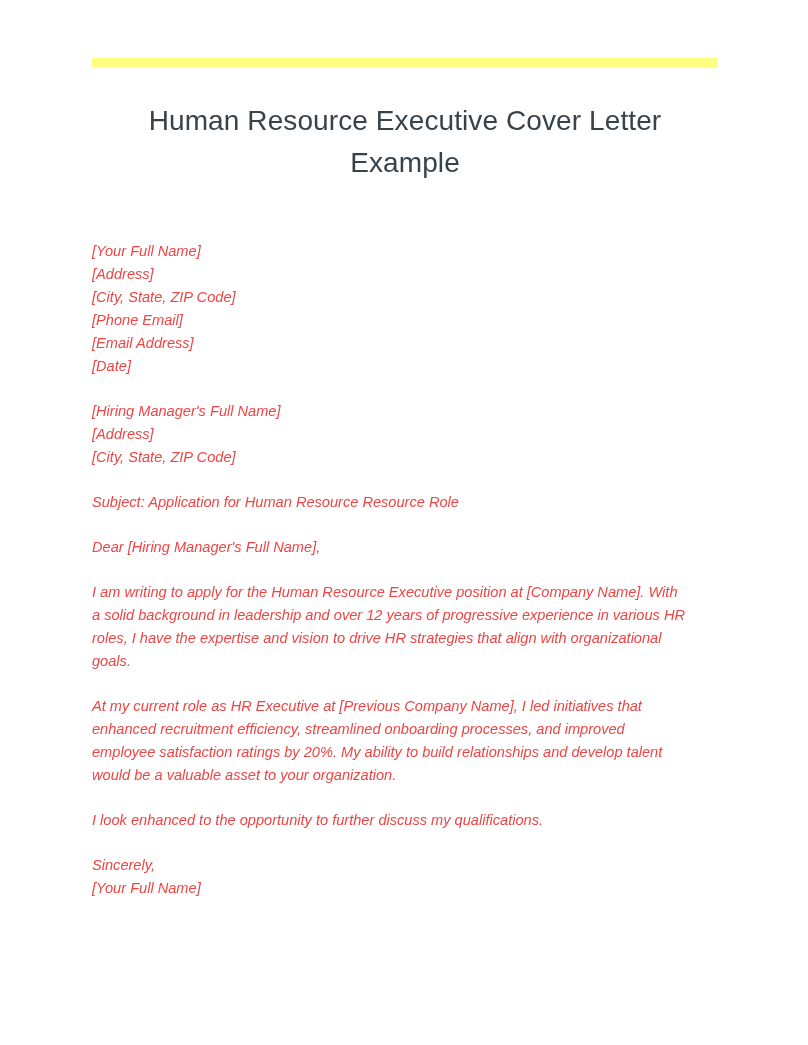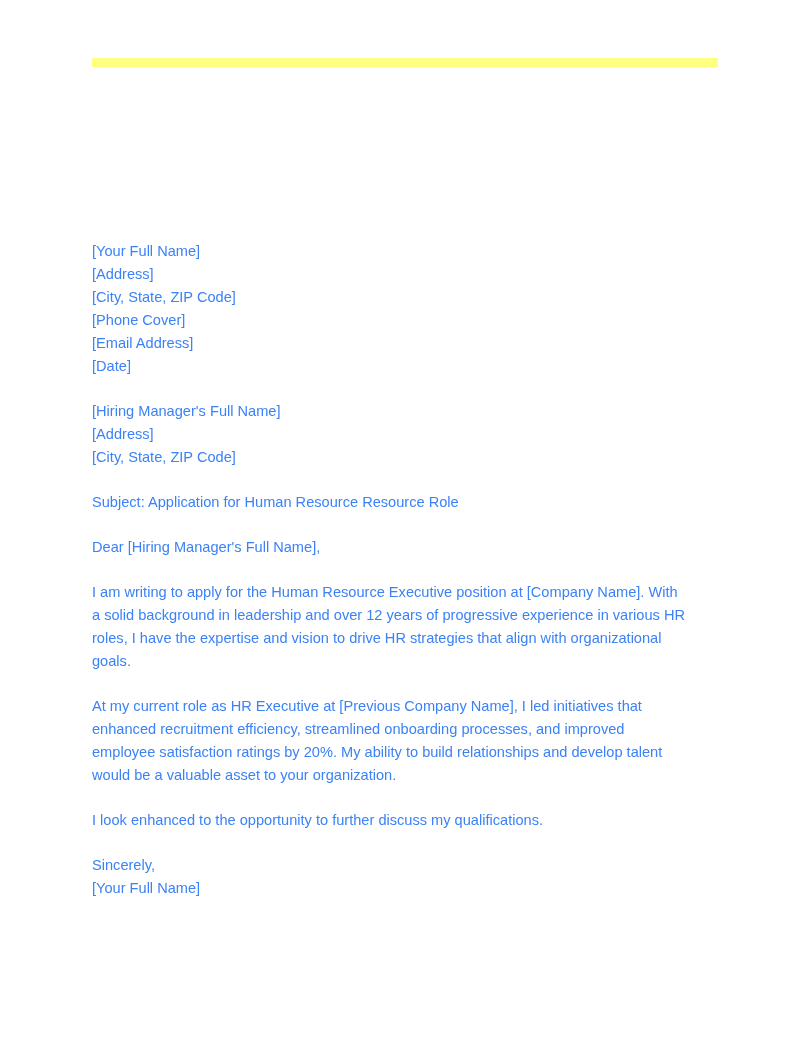--- a/index.html
+++ b/index.html
@@ -48,23 +48,24 @@
     color: #37424b;
     letter-spacing: 0.1px;
   }
 
   
   .letter {
     position: absolute;
     left: 92px;
     top: 240px;
     width: 604px;
-    color: #3b82f6;
+    color: #ef4444;
     font-size: 14.6px;
     line-height: 23px;
+    font-style: italic;
   }
 
   .addr-block {
     margin: 0 0 22px 0;
   }
   .addr-line {
     display: block;
     white-space: pre;
   }
 
@@ -84,28 +85,29 @@
     display: block;
   }
 </style>
 </head>
 <body>
 
 <div class="page">
 
   <div class="accent-bar"></div>
 
+  <h1 class="doc-title">Human Resource Executive Cover Letter Example</h1>
 
   <div class="letter">
 
     <div class="addr-block">
       <span class="addr-line">[Your Full Name]</span>
       <span class="addr-line">[Address]</span>
       <span class="addr-line">[City, State, ZIP Code]</span>
-      <span class="addr-line">[Phone Cover]</span>
+      <span class="addr-line">[Phone Email]</span>
       <span class="addr-line">[Email Address]</span>
       <span class="addr-line">[Date]</span>
     </div>
 
     <div class="addr-block">
       <span class="addr-line">[Hiring Manager's Full Name]</span>
       <span class="addr-line">[Address]</span>
       <span class="addr-line">[City, State, ZIP Code]</span>
     </div>
 

